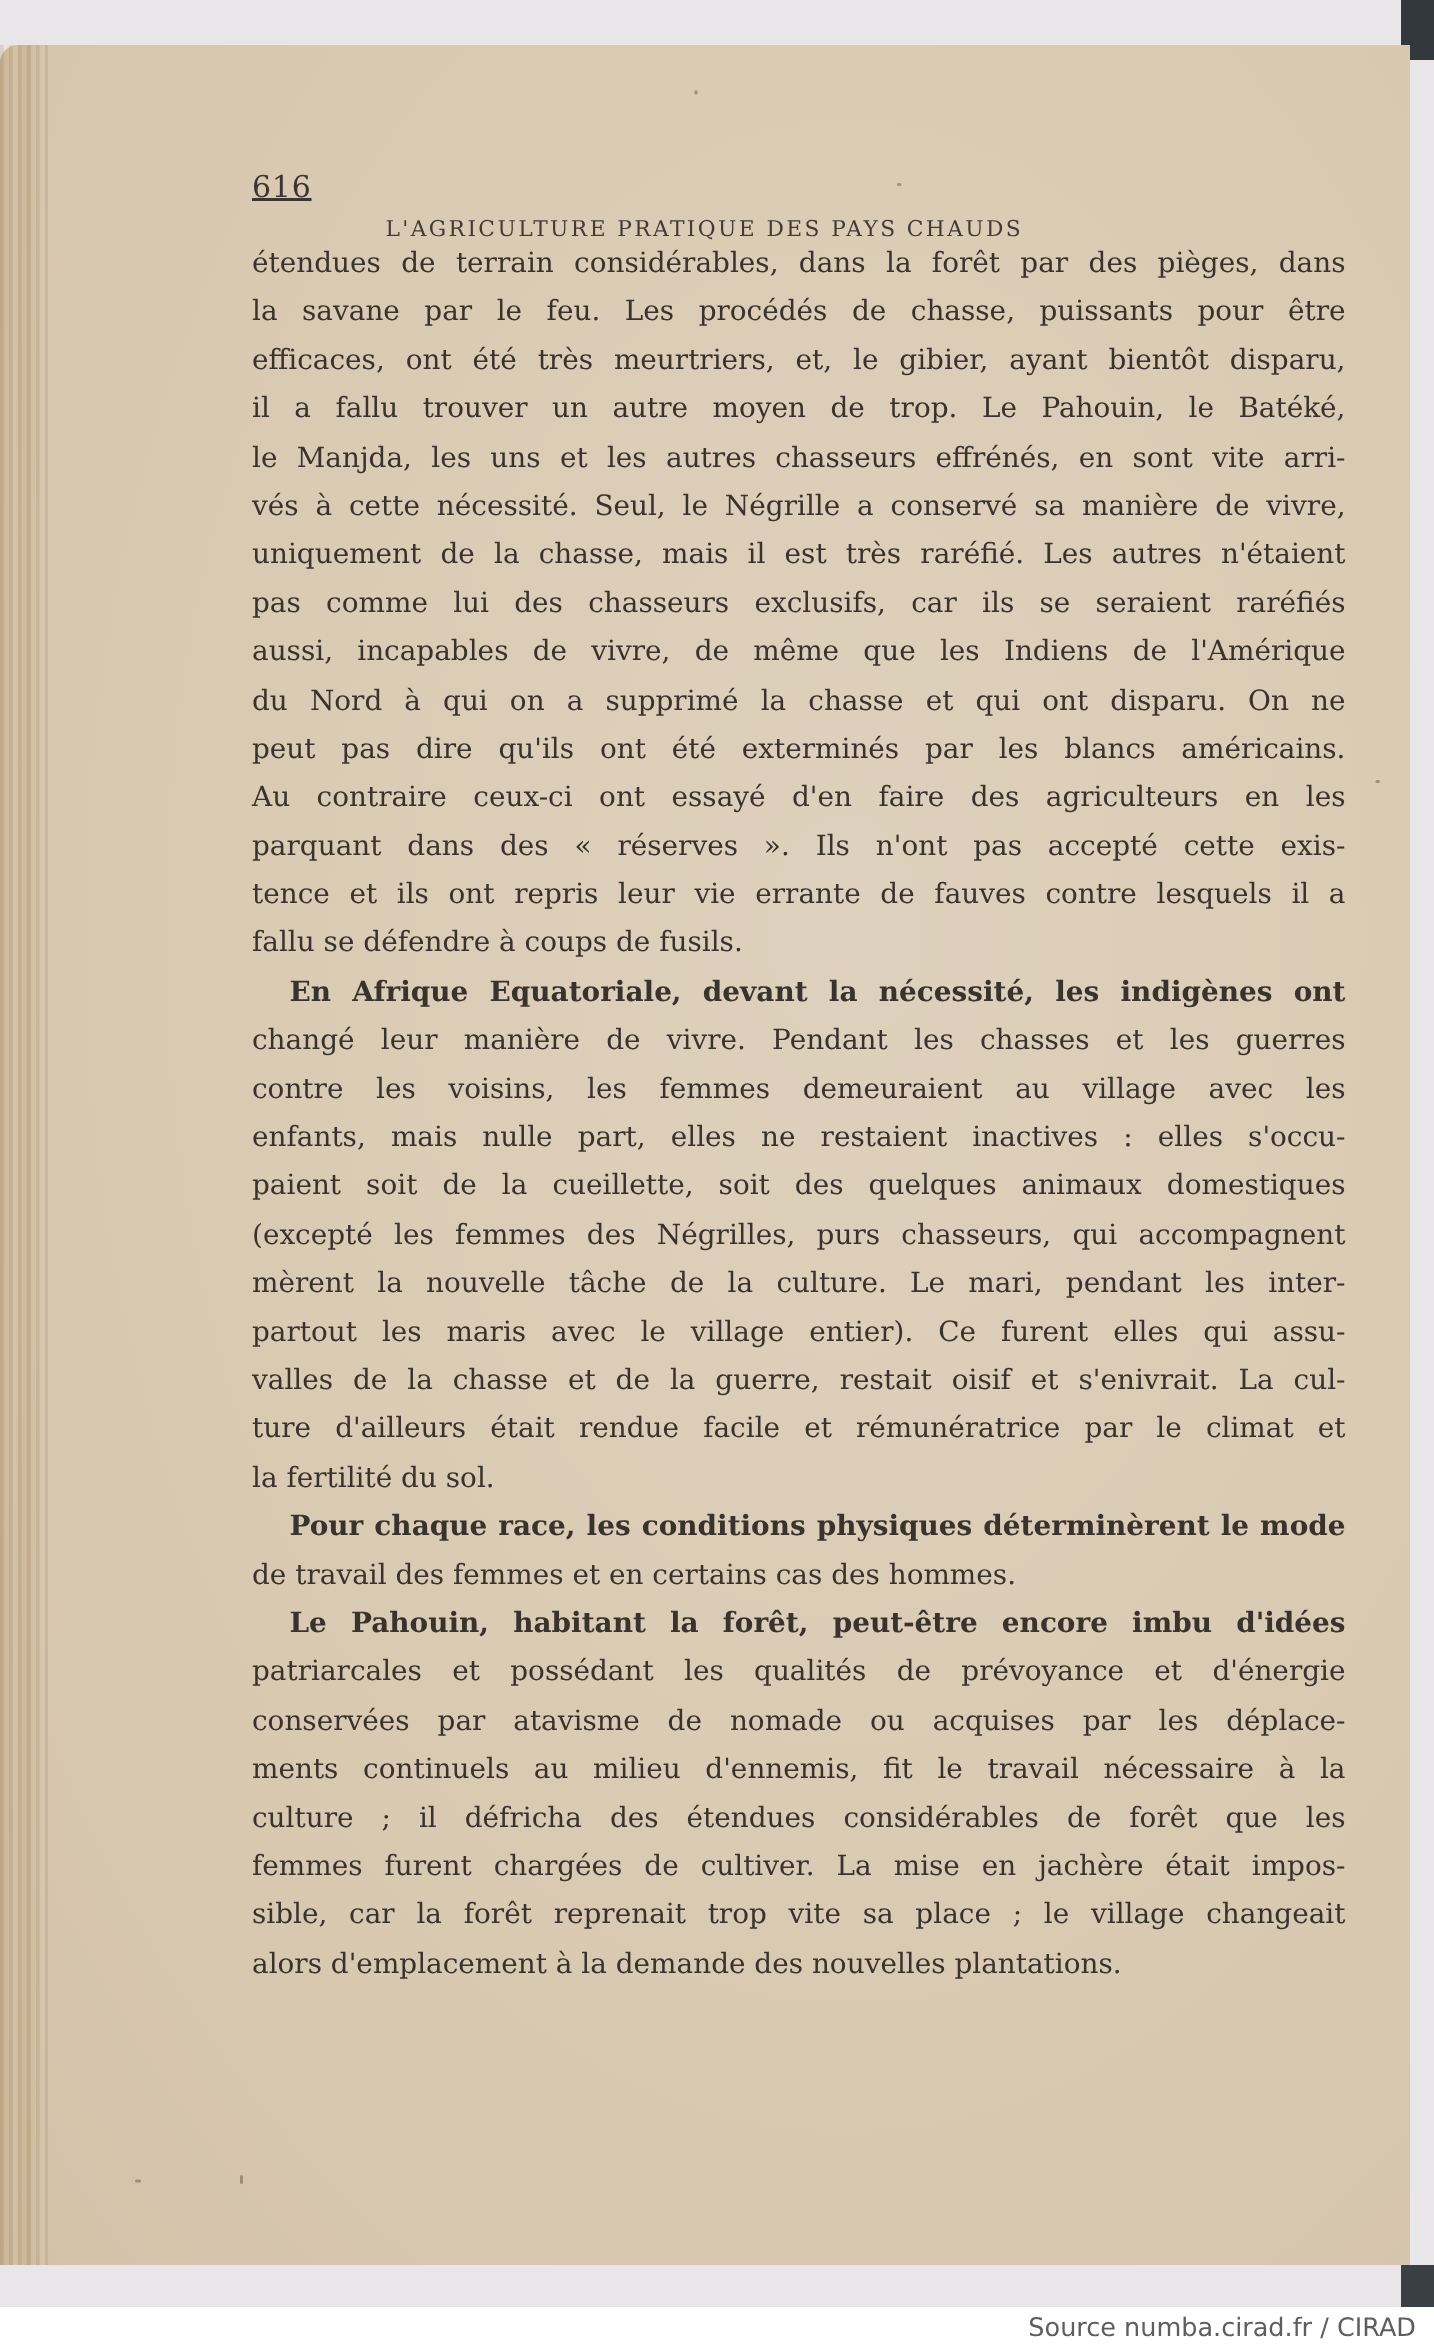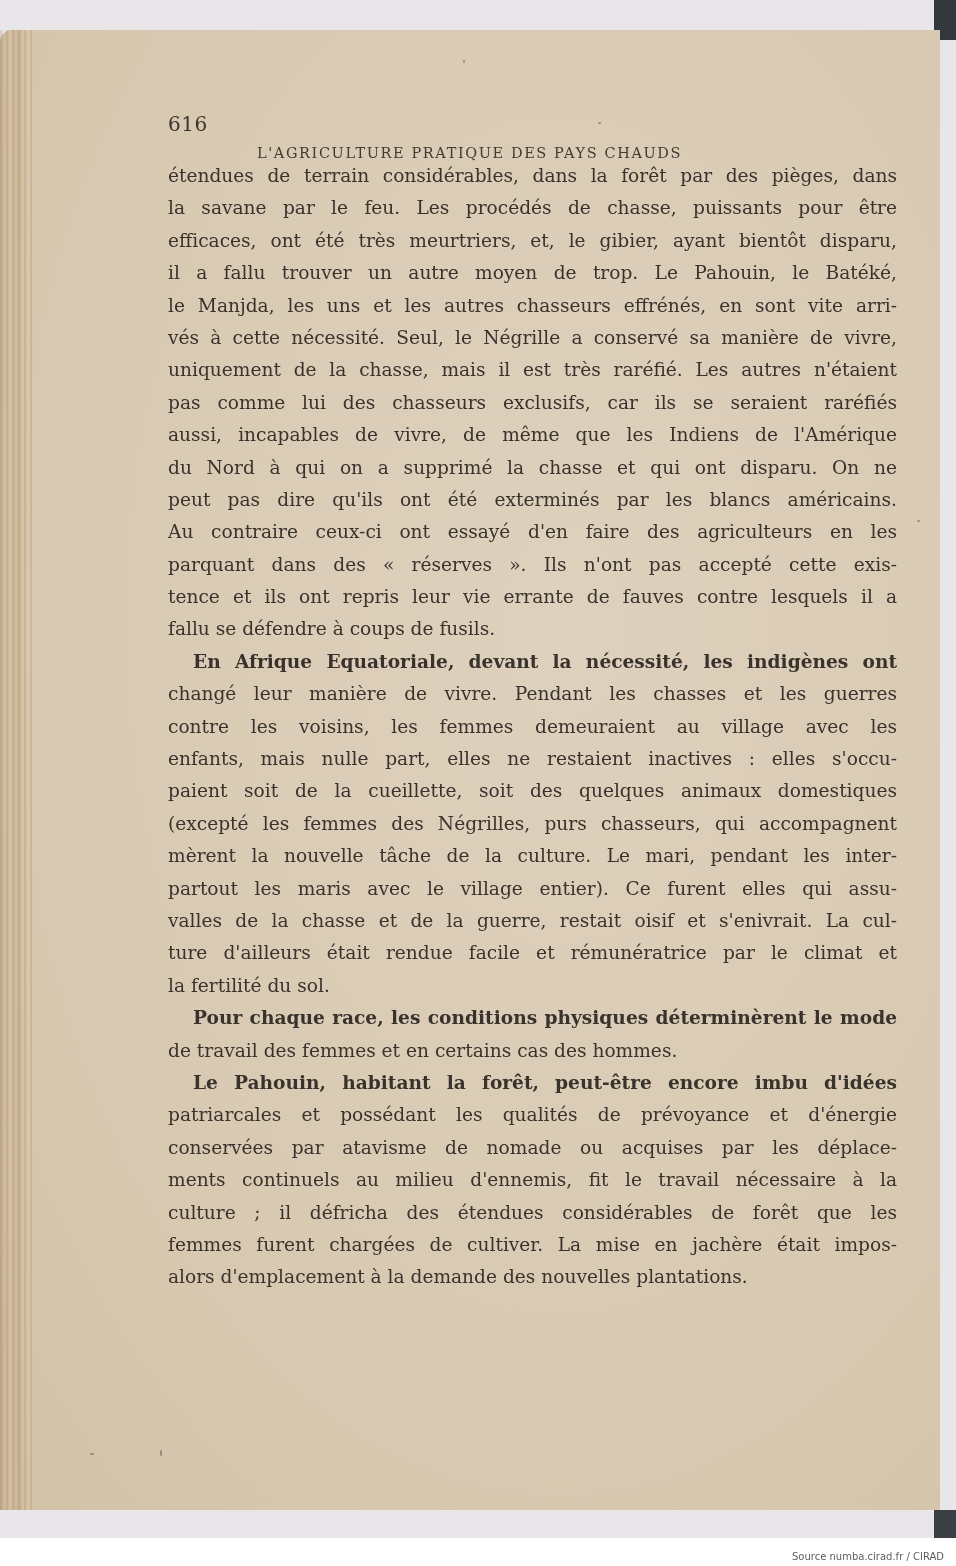--- a/index.html
+++ b/index.html
@@ -58,20 +58,21 @@
     width: 732px;
     height: 30px;
   }
   .page-number {
     position: absolute;
     left: 0;
     top: 0;
     font-size: 20px;
     color: #3c3530;
     letter-spacing: 0.5px;
+    text-decoration: underline;
   }
   .running-title {
     position: absolute;
     left: 89px;
     top: 5px;
     font-size: 14.5px;
     color: #423a33;
     letter-spacing: 1.6px;
     font-variant: small-caps;
     margin-top: 28px;
@@ -101,21 +102,21 @@
     font-weight: bold;
   }
   .para {
     margin: 0;
   }
   .source-caption {
     position: absolute;
     right: 12px;
     bottom: 4px;
     font-family: "DejaVu Sans", "Liberation Sans", sans-serif;
-    font-size: 10px;
+    font-size: 17px;
     color: #5e5e5e;
   }
   .speck {
     position: absolute;
     background: #6f6155;
     opacity: 0.55;
     border-radius: 1px;
   }
 </style>
 </head>
@@ -174,17 +175,18 @@
     <span class="line indent">Pour chaque race, les conditions physiques déterminèrent le mode</span>
     <span class="line last">de travail des femmes et en certains cas des hommes.</span>
   </div>
   <div class="para">
     <span class="line indent">Le Pahouin, habitant la forêt, peut-être encore imbu d'idées</span>
     <span class="line">patriarcales et possédant les qualités de prévoyance et d'énergie</span>
     <span class="line">conservées par atavisme de nomade ou acquises par les déplace-</span>
     <span class="line">ments continuels au milieu d'ennemis, fit le travail nécessaire à la</span>
     <span class="line">culture ; il défricha des étendues considérables de forêt que les</span>
     <span class="line">femmes furent chargées de cultiver. La mise en jachère était impos-</span>
+    <span class="line">sible, car la forêt reprenait trop vite sa place ; le village changeait</span>
     <span class="line last">alors d'emplacement à la demande des nouvelles plantations.</span>
   </div>
 </div>
 
 <div class="source-caption">Source numba.cirad.fr / CIRAD</div>
 
 </body></html>

